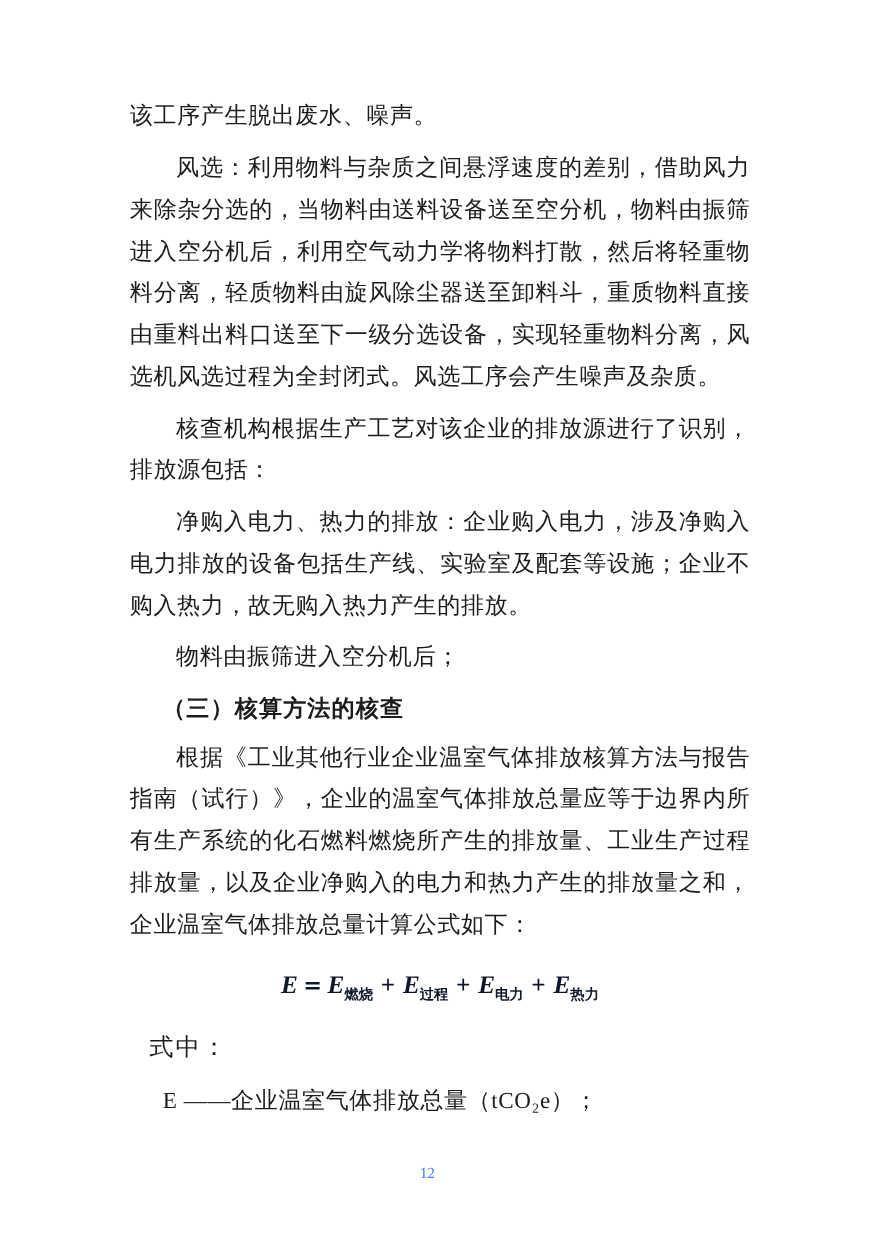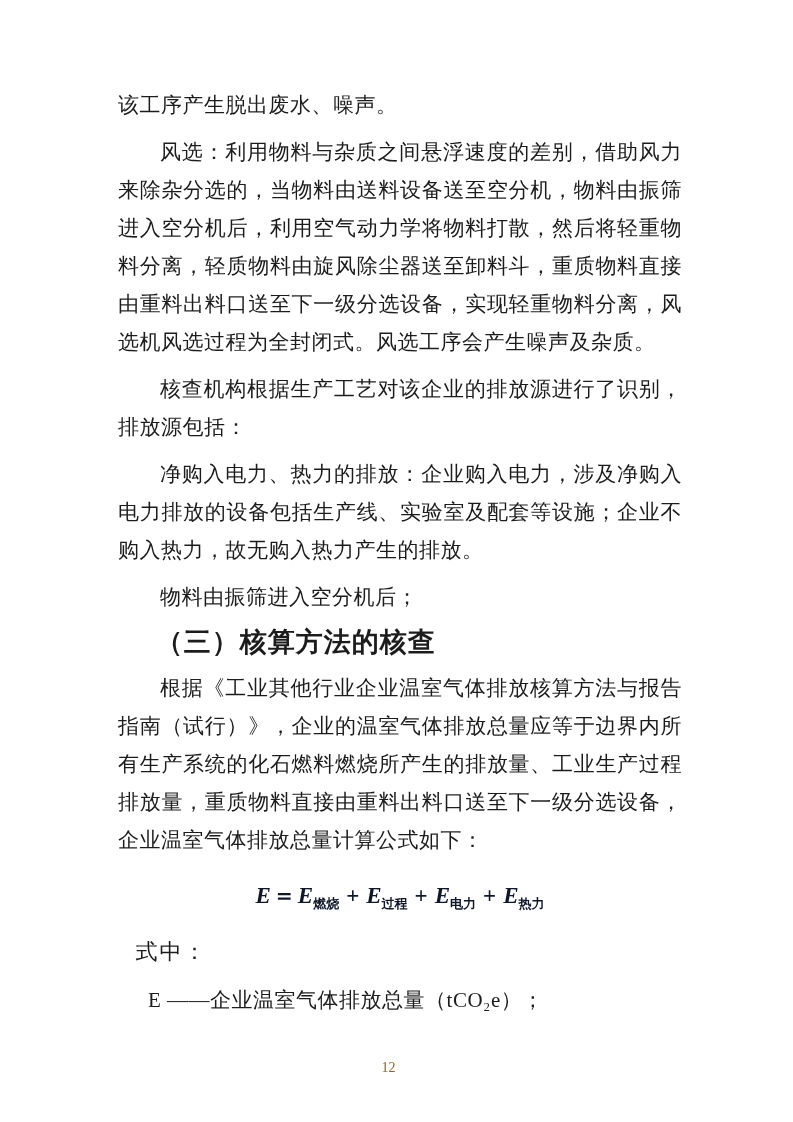--- a/index.html
+++ b/index.html
@@ -30,26 +30,25 @@
     letter-spacing: 0.5px;
     text-align: justify;
     text-align-last: left;
     text-justify: inter-character;
     word-break: break-all;
   }
   .para.indent { text-indent: 2em; }
   .para.no-indent { text-indent: 0; }
   .heading {
     margin: 0 0 6px 0;
-    font-size: 27px;
+    font-size: 21px;
     line-height: 38px;
     font-weight: bold;
     text-indent: 1.4em;
     letter-spacing: 1px;
-    font-family: Liberation Mono, monospace;
   }
   .formula {
     margin: 16px 0 8px 0;
     text-align: center;
     font-size: 23px;
     line-height: 42px;
     font-weight: bold;
     color: #0f172a;
   }
   .f-base {
@@ -88,21 +87,21 @@
     font-size: 13px;
     vertical-align: -4px;
   }
   .footer {
     position: absolute;
     left: 0;
     bottom: 46px;
     width: 100%;
     text-align: center;
     font-size: 14px;
-    color: #a16207;
+    color: #3b82f6;
     font-family: "Liberation Serif", "DejaVu Serif", serif;
   }
 </style>
 </head>
 <body>
 
 <div class="page">
   <div class="content">
 
     <p class="para no-indent">该工序产生脱出废水、噪声。</p>
@@ -111,21 +110,21 @@
 
 
     <p class="para indent">核查机构根据生产工艺对该企业的排放源进行了识别，排放源包括：</p>
 
     <p class="para indent">净购入电力、热力的排放：企业购入电力，涉及净购入电力排放的设备包括生产线、实验室及配套等设施；企业不购入热力，故无购入热力产生的排放。</p>
 
     <p class="para indent">物料由振筛进入空分机后；</p>
 
     <h3 class="heading">（三）核算方法的核查</h3>
 
-    <p class="para indent">根据《工业其他行业企业温室气体排放核算方法与报告指南（试行）》，企业的温室气体排放总量应等于边界内所有生产系统的化石燃料燃烧所产生的排放量、工业生产过程排放量，重质物料直接由重料出料口送至下一级分选设备，企业温室气体排放总量计算公式如下：</p>
+    <p class="para indent">根据《工业其他行业企业温室气体排放核算方法与报告指南（试行）》，企业的温室气体排放总量应等于边界内所有生产系统的化石燃料燃烧所产生的排放量、工业生产过程排放量，以及企业净购入的电力和热力产生的排放量之和，企业温室气体排放总量计算公式如下：</p>
 
     <div class="formula">
       <span class="f-base">E</span><span class="f-eq">＝</span><span class="term"><span class="f-base">E</span><sub>燃烧</sub></span><span class="f-op">+</span><span class="term"><span class="f-base">E</span><sub>过程</sub></span><span class="f-op">+</span><span class="term"><span class="f-base">E</span><sub>电力</sub></span><span class="f-op">+</span><span class="term"><span class="f-base">E</span><sub>热力</sub></span>
     </div>
 
     <p class="formula-intro">式中：</p>
 
     <p class="def"><span class="def-symbol">E</span><sub></sub><span> ——企业温室气体排放总量（tCO₂e）；</span></p>
 
     <p class="def"></p>

